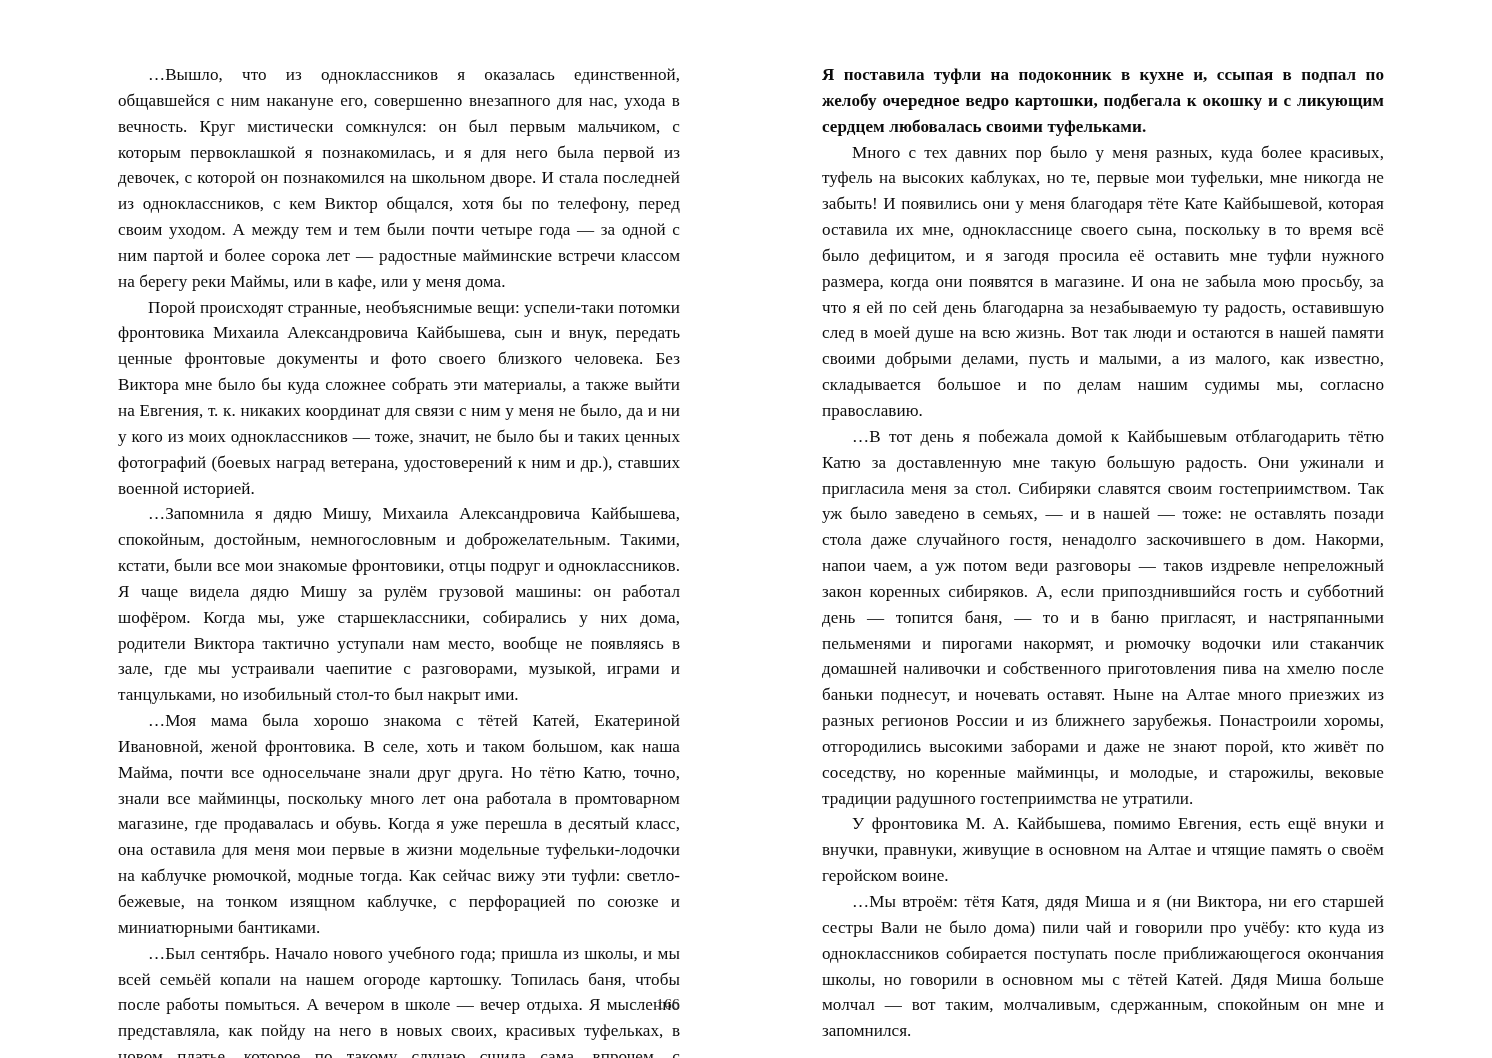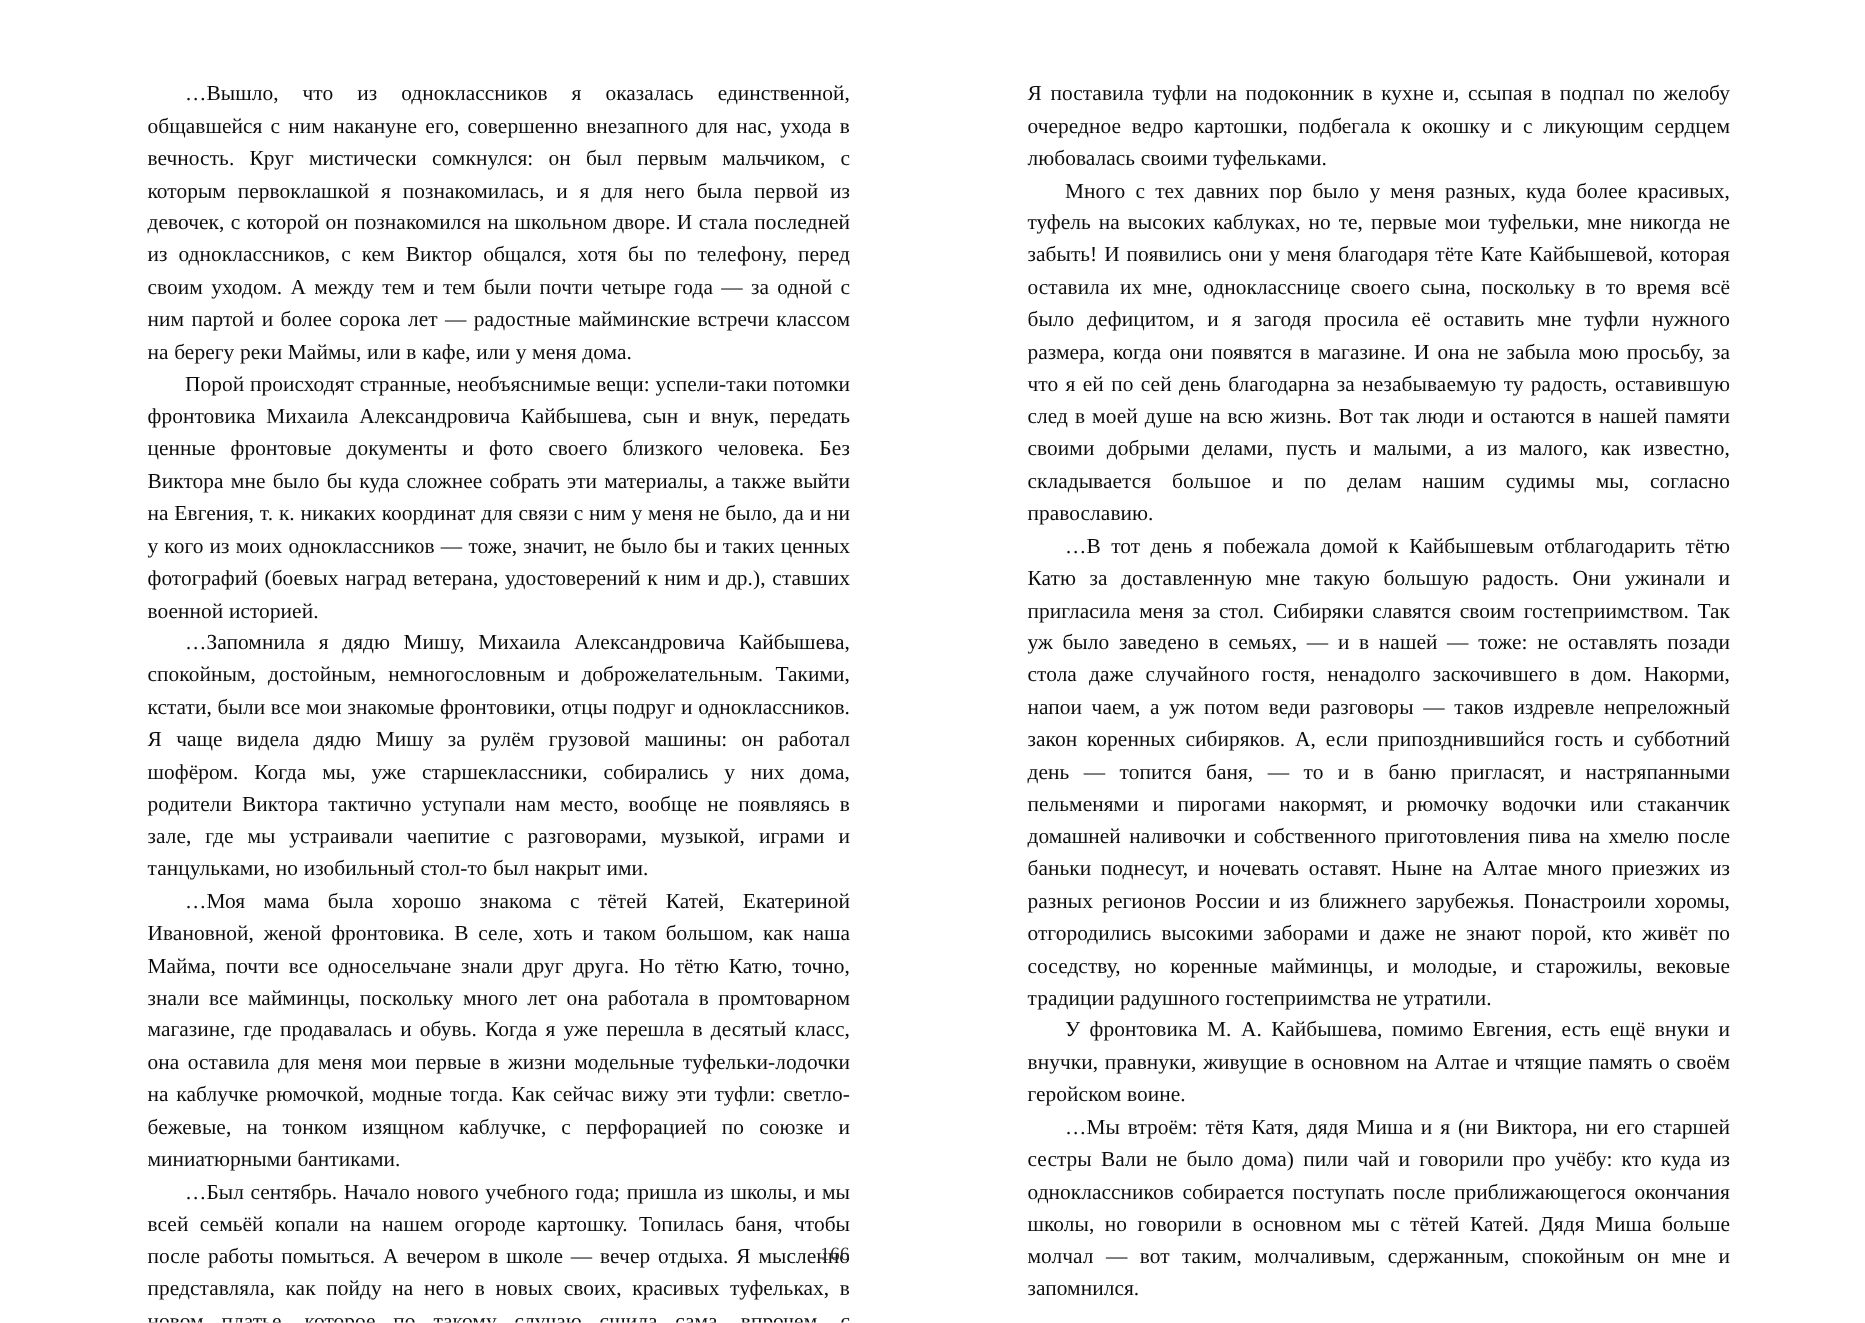--- a/index.html
+++ b/index.html
@@ -48,21 +48,21 @@
     -webkit-font-smoothing: none;
   }
   .page-left .text-block  { left: 118px; }
   .page-right .text-block { left: 76px; }
 
   p.para {
     margin: 0;
     padding: 0;
     text-indent: 30px;
   }
-  p.para.no-indent { text-indent: 0; }
+  p.para.no-indent { text-indent: 0; font-weight: bold; }
 
   .folio {
     position: absolute;
     top: 995px;
     width: 562px;
     text-align: right;
     font-size: 15px;
     line-height: 18px;
     color: #2a2a2a;
     letter-spacing: 0.4px;

